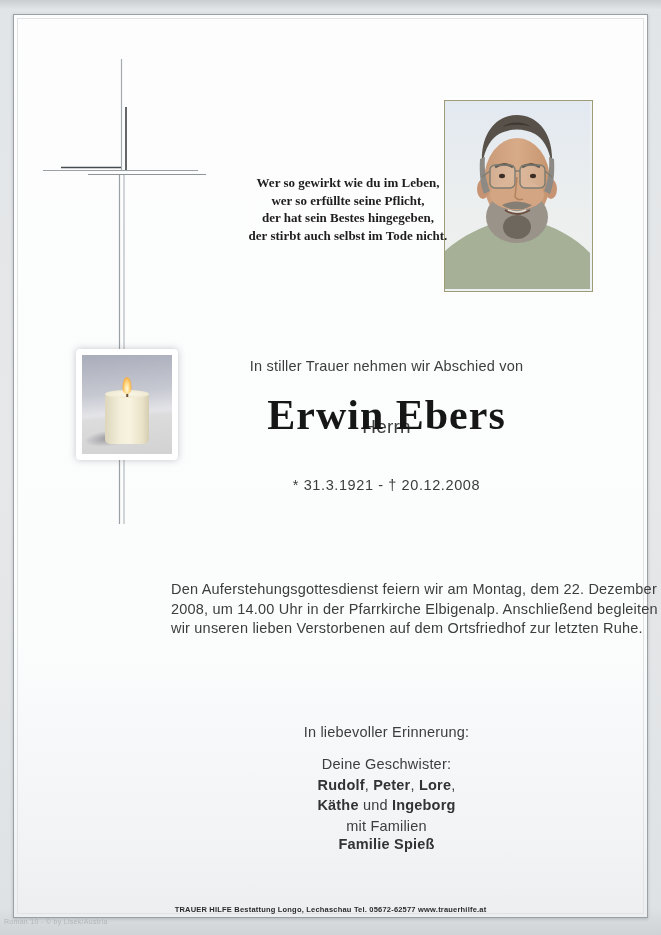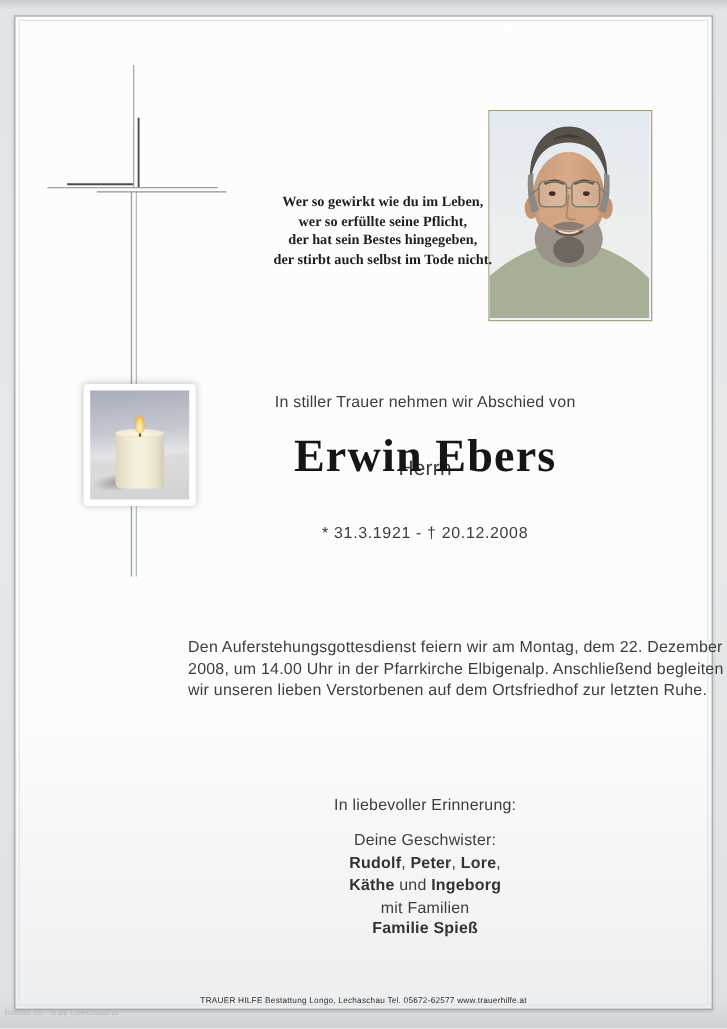--- a/index.html
+++ b/index.html
@@ -36,21 +36,21 @@
   }
   .dates{top:432px;font-size:14.5px;letter-spacing:.6px;}
   .age{top:469px;}
   .announce{left:157px;top:537px;width:460px;text-align:left;line-height:19.5px;white-space:nowrap;}
   .places{top:627px;line-height:21px;}
   .remembrance{top:679px;}
   .family{top:711px;line-height:20.5px;}
   .family-last{top:791px;}
   .footer{
     left:0;top:890px;width:633px;text-align:center;
-    font-size:7.5px;font-weight:400;color:#2b2b2b;letter-spacing:.2px;
+    font-size:7.5px;font-weight:700;color:#2b2b2b;letter-spacing:.2px;
   }
   .credit{
     left:4px;top:918px;font-size:7px;color:#b3b6b9;letter-spacing:.3px;
   }
   
   .candle-photo{
     left:62px;top:334px;width:90px;height:99px;background:#fff;padding:6px;
     border-radius:4px;box-shadow:0 0 7px rgba(90,95,105,.35);
   }
   .candle-scene{

